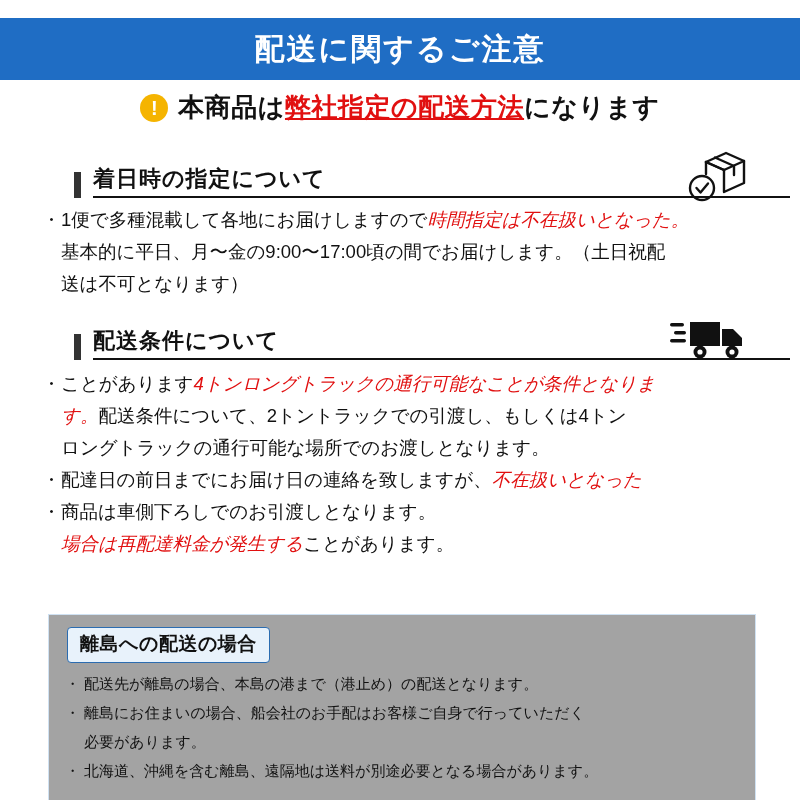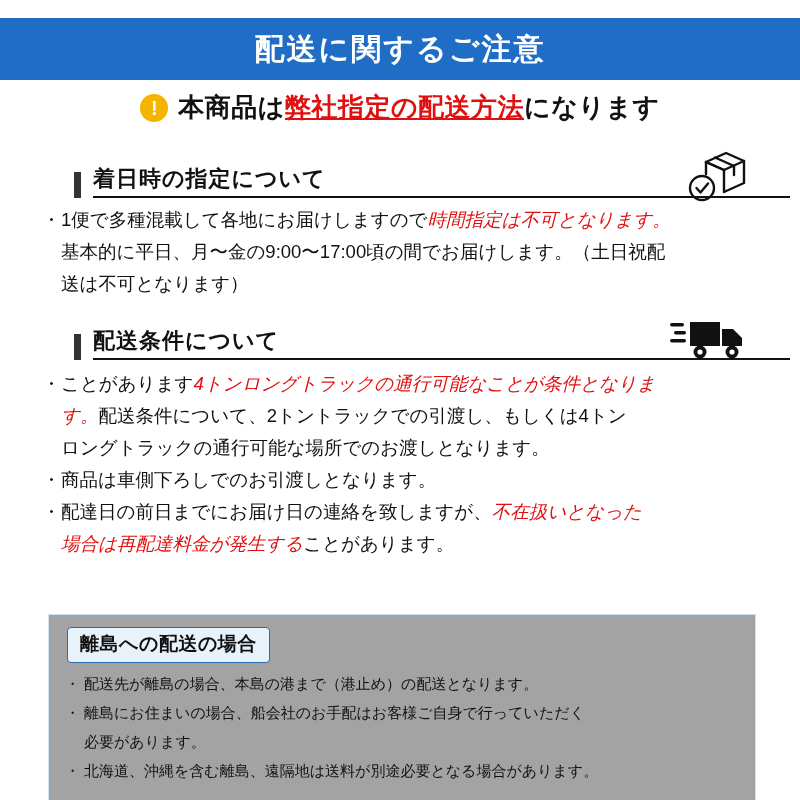--- a/index.html
+++ b/index.html
@@ -190,21 +190,21 @@
       <path d="M40 22 L40 44 L60 35 L60 13"></path>
       <path d="M22 14 L22 26"></path>
       <path d="M22 14 L40 22"></path>
       <path d="M31 9.5 L50 18 L50 27"></path>
       <circle cx="18" cy="40" r="12"></circle>
       <path d="M12.5 40 L16.5 44.5 L24 35.5"></path>
     </svg>
   </div>
 
   <div class="body-block" style="top:204px;">
-    <span class="bullet"><span>1便で多種混載して各地にお届けしますので</span><span class="red">時間指定は</span><span class="red">不可となります。</span></span>
+    <span class="bullet"><span>1便で多種混載して各地にお届けしますので</span><span class="red">時間指定は</span><span class="red">不在扱いとなった。</span></span>
     <span style="display:block;padding-left:17px;">基本的に平日、月〜金の9:00〜17:00頃の間でお届けします。（土日祝配</span>
     <span style="display:block;padding-left:17px;">送は不可となります）</span>
   </div>
 
   <div class="section-head" style="top:326px;">
     <div class="section-bar"></div>
     <div class="section-title">配送条件について</div>
   </div>
 
   <div class="icon-box" style="top:314px;right:52px;">
@@ -218,22 +218,22 @@
       <circle cx="30" cy="38" r="2.6" fill="#fff"></circle>
       <circle cx="62" cy="38" r="6.5"></circle>
       <circle cx="62" cy="38" r="2.6" fill="#fff"></circle>
     </svg>
   </div>
 
   <div class="body-block" style="top:368px;">
     <span class="bullet"><span>ことがあります</span><span class="red">4トンロングトラックの通行可能なことが条件となりま</span></span>
     <span style="display:block;padding-left:17px;"><span class="red">す。</span><span>配送条件について、2トントラックでの引渡し、もしくは4トン</span></span>
     <span style="display:block;padding-left:17px;">ロングトラックの通行可能な場所でのお渡しとなります。</span>
+    <span class="bullet"><span>配達日の前日までにお届け日の連絡を致しますが、</span><span class="red">不在扱いとなった</span></span>
     <span class="bullet">商品は車側下ろしでのお引渡しとなります。</span>
-    <span class="bullet"><span>配達日の前日までにお届け日の連絡を致しますが、</span><span class="red">不在扱いとなった</span></span>
     <span style="display:block;padding-left:17px;"><span class="red">場合は再配達料金が発生する</span><span>ことがあります。</span></span>
   </div>
 
   <div class="island-panel">
     <div class="island-tag">離島への配送の場合</div>
     <div class="island-body">
       <span class="bullet">配送先が離島の場合、本島の港まで（港止め）の配送となります。</span>
       <span class="bullet">離島にお住まいの場合、船会社のお手配はお客様ご自身で行っていただく</span>
       <span style="display:block;padding-left:17px;">必要があります。</span>
       <span class="bullet">北海道、沖縄を含む離島、遠隔地は送料が別途必要となる場合があります。</span>

